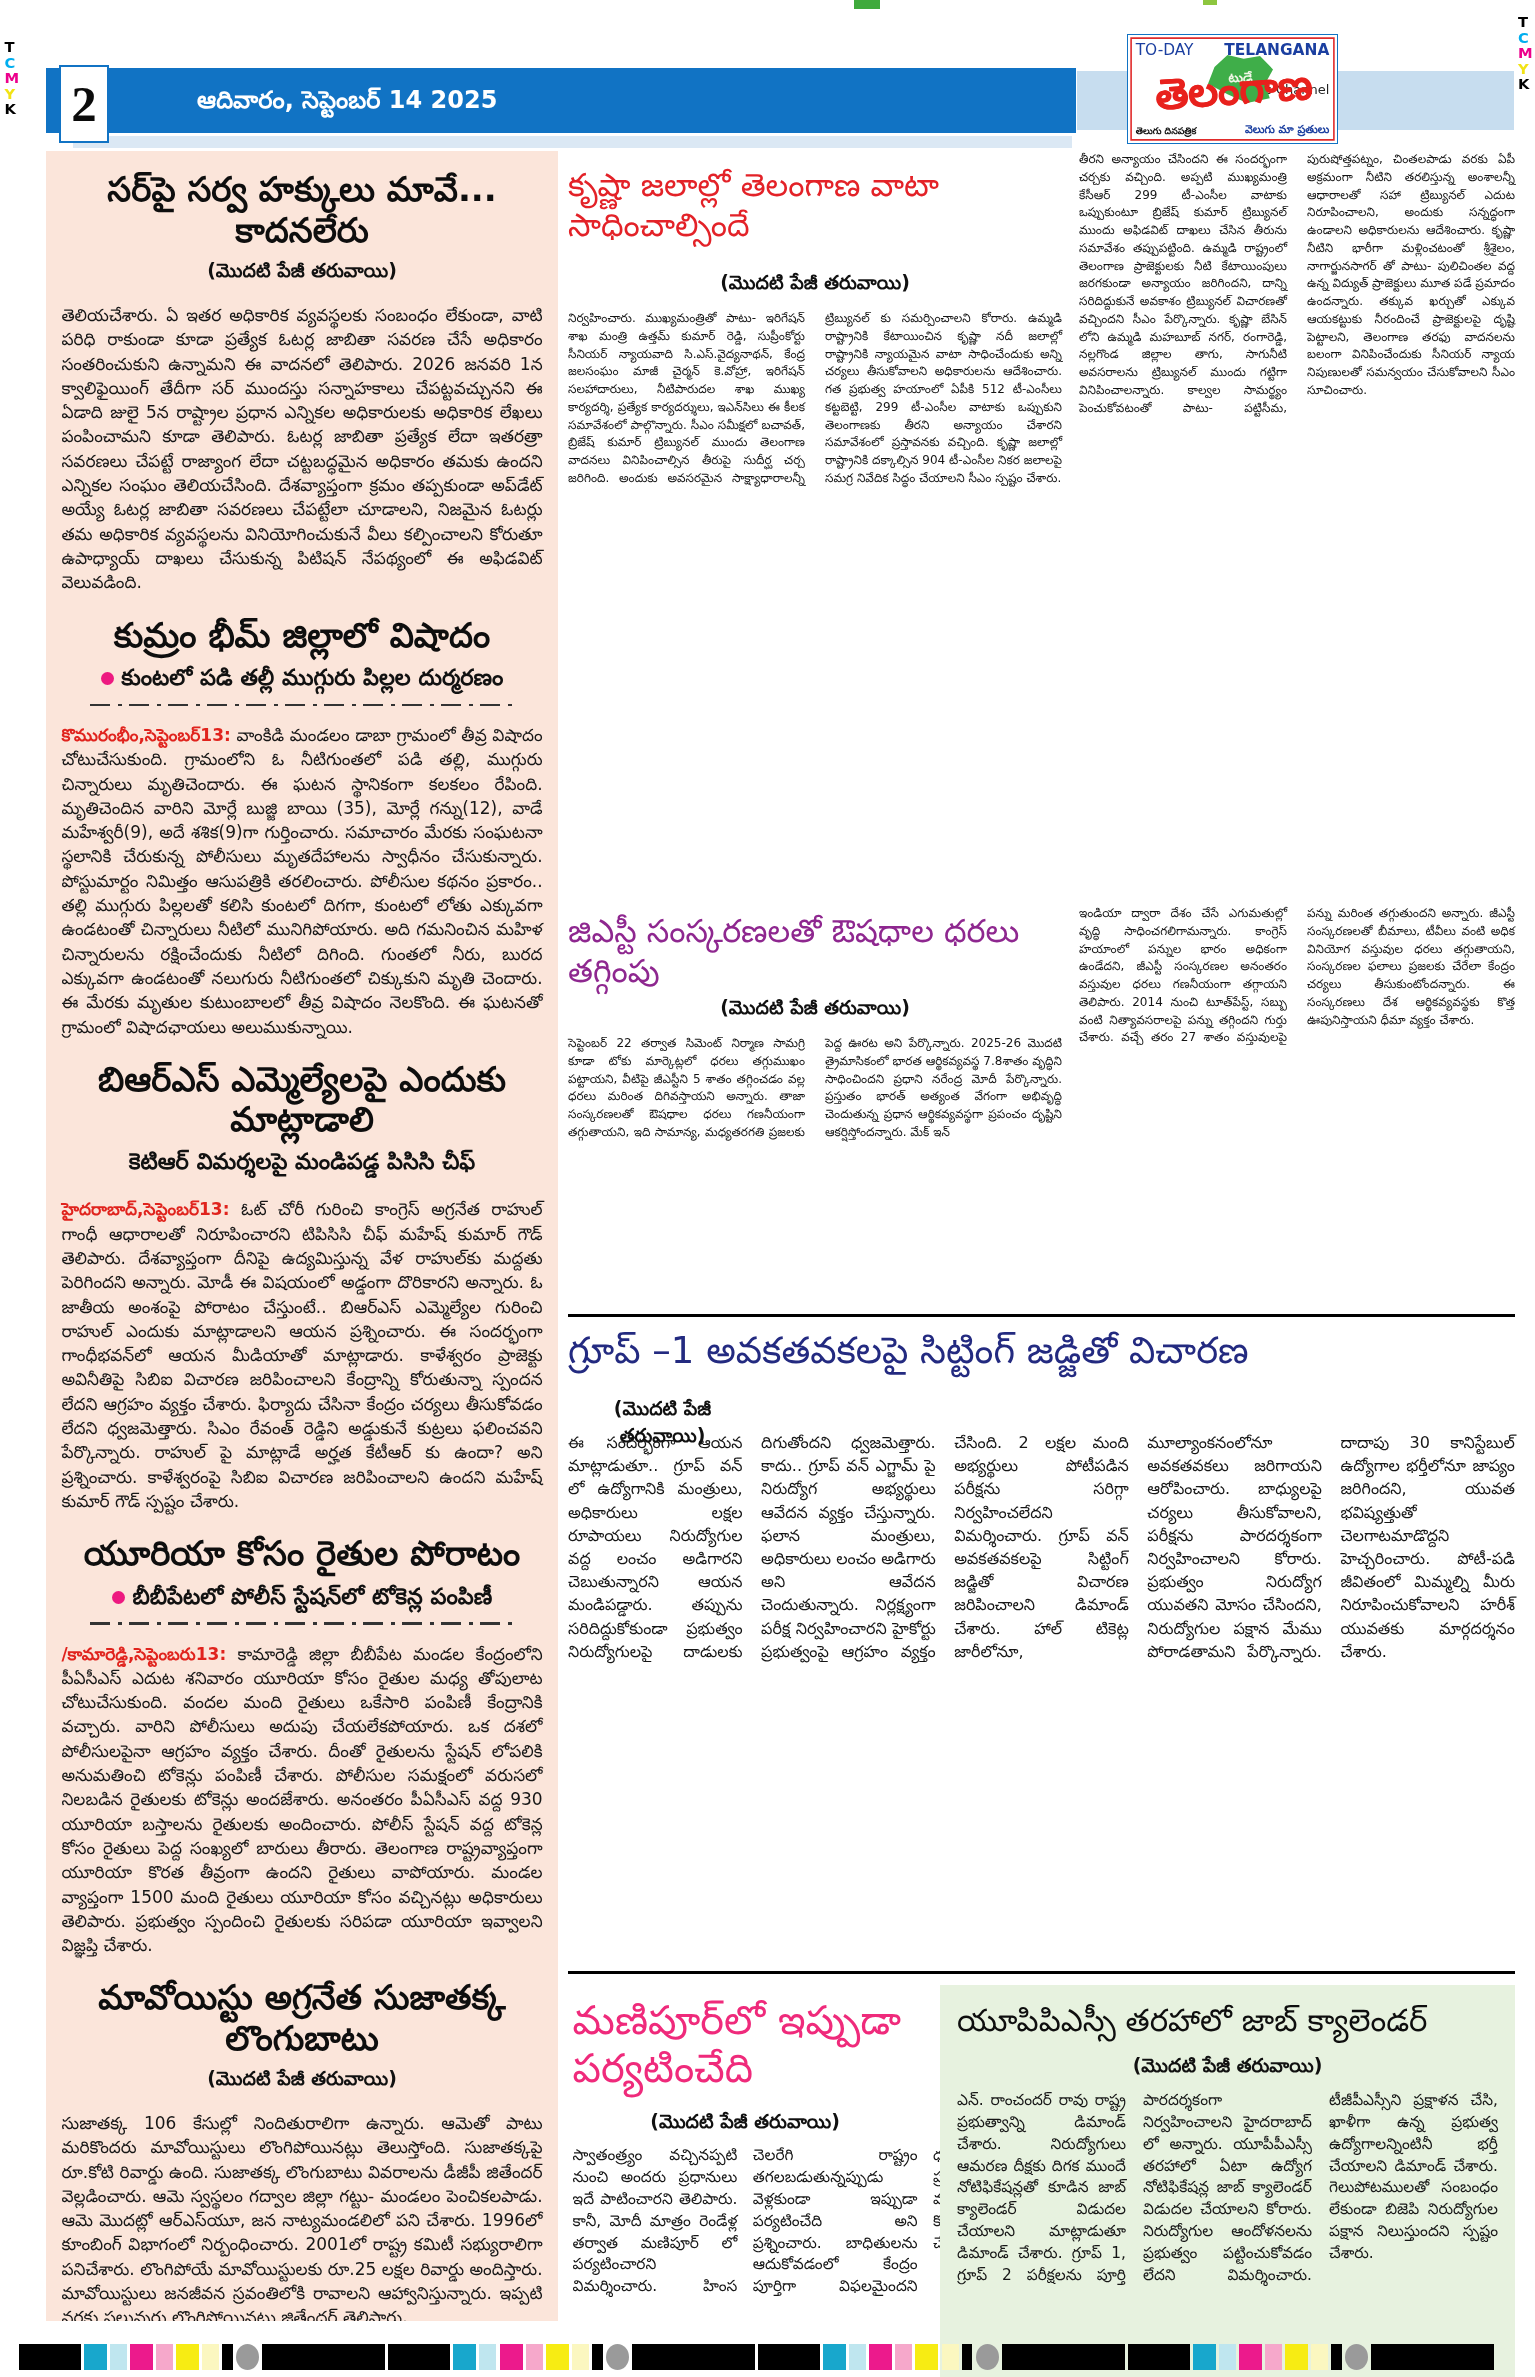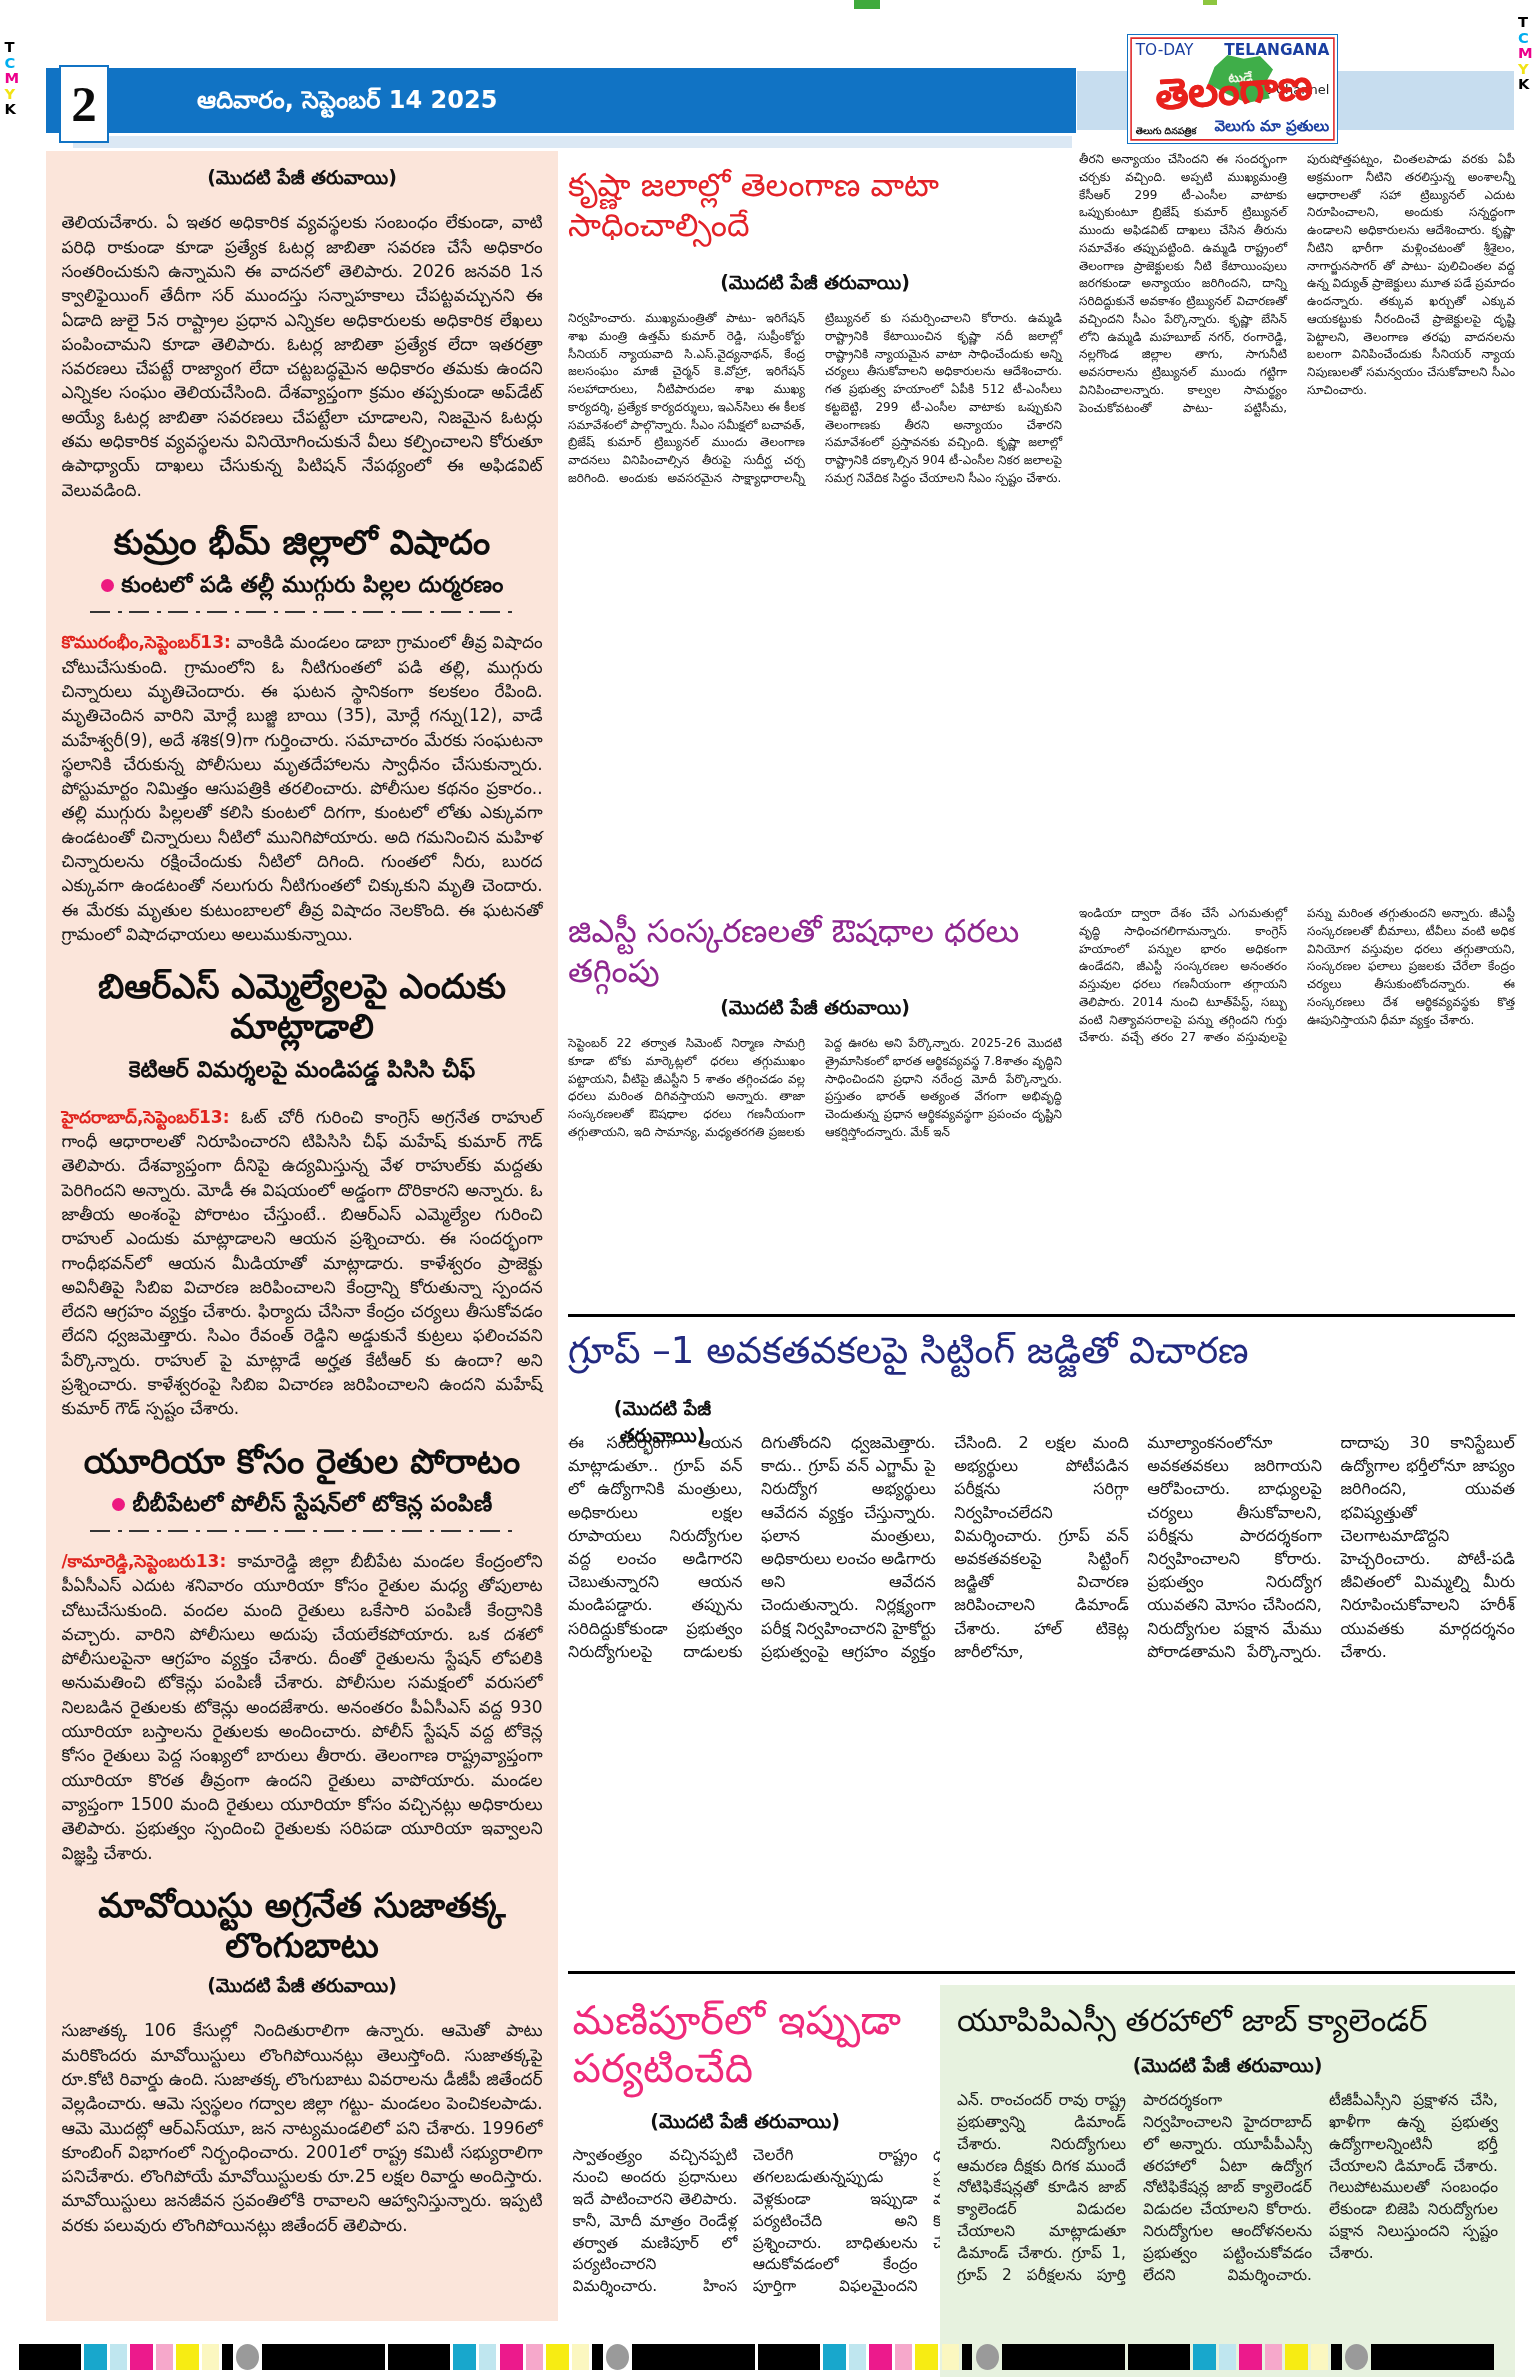--- a/index.html
+++ b/index.html
@@ -32,21 +32,21 @@
   .lg-topright{position:absolute;top:6.2px;right:7.7px;color:#1b3fa0;font-weight:bold;font-size:15.4px;text-align:right;}
   .lg-channel{position:absolute;top:23px;right:7.7px;color:#222;font-weight:normal;font-size:13px;margin-top:24px;}
   .lg-map{position:absolute;top:20px;left:80px;width:65px;height:48px;background:#3fae49;
           clip-path:polygon(30% 0,55% 8%,80% 2%,100% 30%,88% 60%,95% 90%,60% 100%,30% 82%,0 60%,10% 25%);
           display:flex;align-items:center;justify-content:center;}
   .lg-map span{color:#f3f7e8;font-weight:bold;font-size:13px;}
   .lg-script{position:absolute;top:34px;left:9.3px;width:193px;text-align:center;
              transform:rotate(-4deg);color:#e8211d;font-weight:bold;font-size:42px;line-height:1;
              text-shadow:0.8px 0 #e8211d;}
   .lg-botleft{position:absolute;bottom:5.4px;left:7.7px;color:#111;font-weight:bold;font-size:9.3px;}
-  .lg-botright{position:absolute;bottom:5.4px;right:7.7px;color:#1b3fa0;font-weight:bold;font-size:15px;}
+  .lg-botright{position:absolute;bottom:5.4px;right:7.7px;color:#1b3fa0;font-weight:bold;font-size:11px;}
   
   .left-rail{position:absolute;left:46px;top:151px;width:512px;height:2170px;background:#fbe5da;
              padding:12.3px 15.4px;box-sizing:border-box;overflow:hidden;}
   .art{margin-bottom:20px;}
   .art h2{margin:6.2px 0 9.3px;text-align:center;font-size:34px;line-height:1.18;color:#0e0e0e;}
   .cont{text-align:center;font-weight:bold;font-size:19px;margin:3.1px 0 9.3px;color:#111;}
   .sub{text-align:center;font-weight:bold;font-size:22.4px;margin:3.1px 0 7.7px;color:#111;}
   .dot{display:inline-block;width:13px;height:13px;border-radius:50%;background:#ed1980;margin-right:7.7px;}
   .divider{height:2.3px;margin:6.2px auto 10.8px;width:88%;
            background:repeating-linear-gradient(90deg,#333 0 20px,transparent 20px 28px,#333 28px 32px,transparent 32px 39px);}
@@ -103,20 +103,21 @@
         <span>టుడే</span>
       </div>
     <div class="lg-script">తెలంగాణ</div>
     <span class="lg-botleft">తెలుగు దినపత్రిక</span>
     <span class="lg-botright">వెలుగు మా ప్రతులు</span>
   </div>
 
   <aside class="left-rail">
 
     <article class="art">
+      <h2>సర్‌పై సర్వ హక్కులు మావే... కాదనలేరు</h2>
       <div class="cont">(మొదటి పేజీ తరువాయి)</div>
       <p class="body">తెలియచేశారు. ఏ ఇతర అధికారిక వ్యవస్థలకు సంబంధం లేకుండా, వాటి పరిధి రాకుండా కూడా ప్రత్యేక ఓటర్ల జాబితా సవరణ చేసే అధికారం సంతరించుకుని ఉన్నామని ఈ వాదనలో తెలిపారు. 2026 జనవరి 1న క్వాలిఫైయింగ్ తేదీగా సర్ ముందస్తు సన్నాహకాలు చేపట్టవచ్చునని ఈ ఏడాది జులై 5న రాష్ట్రాల ప్రధాన ఎన్నికల అధికారులకు అధికారిక లేఖలు పంపించామని కూడా తెలిపారు. ఓటర్ల జాబితా ప్రత్యేక లేదా ఇతరత్రా సవరణలు చేపట్టే రాజ్యాంగ లేదా చట్టబద్ధమైన అధికారం తమకు ఉందని ఎన్నికల సంఘం తెలియచేసింది. దేశవ్యాప్తంగా క్రమం తప్పకుండా అప్‌డేట్ అయ్యే ఓటర్ల జాబితా సవరణలు చేపట్టేలా చూడాలని, నిజమైన ఓటర్లు తమ అధికారిక వ్యవస్థలను వినియోగించుకునే వీలు కల్పించాలని కోరుతూ ఉపాధ్యాయ్ దాఖలు చేసుకున్న పిటిషన్ నేపథ్యంలో ఈ అఫిడవిట్ వెలువడింది.</p>
     </article>
 
     <article class="art">
       <h2>కుమ్రం భీమ్ జిల్లాలో విషాదం</h2>
       <div class="sub"><span class="dot"></span><span>కుంటలో పడి తల్లీ ముగ్గురు పిల్లల దుర్మరణం</span></div>
       <div class="divider"></div>
       <p class="body"><span class="dateline">కొమురంభీం,సెప్టెంబర్13:</span> <span>వాంకిడి మండలం డాబా గ్రామంలో తీవ్ర విషాదం చోటుచేసుకుంది. గ్రామంలోని ఓ నీటిగుంతలో పడి తల్లి, ముగ్గురు చిన్నారులు మృతిచెందారు. ఈ ఘటన స్థానికంగా కలకలం రేపింది. మృతిచెందిన వారిని మోర్లే బుజ్జి బాయి (35), మోర్లే గన్ను(12), వాడే మహేశ్వరీ(9), అదే శశిక(9)గా గుర్తించారు. సమాచారం మేరకు సంఘటనా స్థలానికి చేరుకున్న పోలీసులు మృతదేహాలను స్వాధీనం చేసుకున్నారు. పోస్టుమార్టం నిమిత్తం ఆసుపత్రికి తరలించారు. పోలీసుల కథనం ప్రకారం.. తల్లి ముగ్గురు పిల్లలతో కలిసి కుంటలో దిగగా, కుంటలో లోతు ఎక్కువగా ఉండటంతో చిన్నారులు నీటిలో మునిగిపోయారు. అది గమనించిన మహిళ చిన్నారులను రక్షించేందుకు నీటిలో దిగింది. గుంతలో నీరు, బురద ఎక్కువగా ఉండటంతో నలుగురు నీటిగుంతలో చిక్కుకుని మృతి చెందారు. ఈ మేరకు మృతుల కుటుంబాలలో తీవ్ర విషాదం నెలకొంది. ఈ ఘటనతో గ్రామంలో విషాదఛాయలు అలుముకున్నాయి.</span></p>
     </article>

